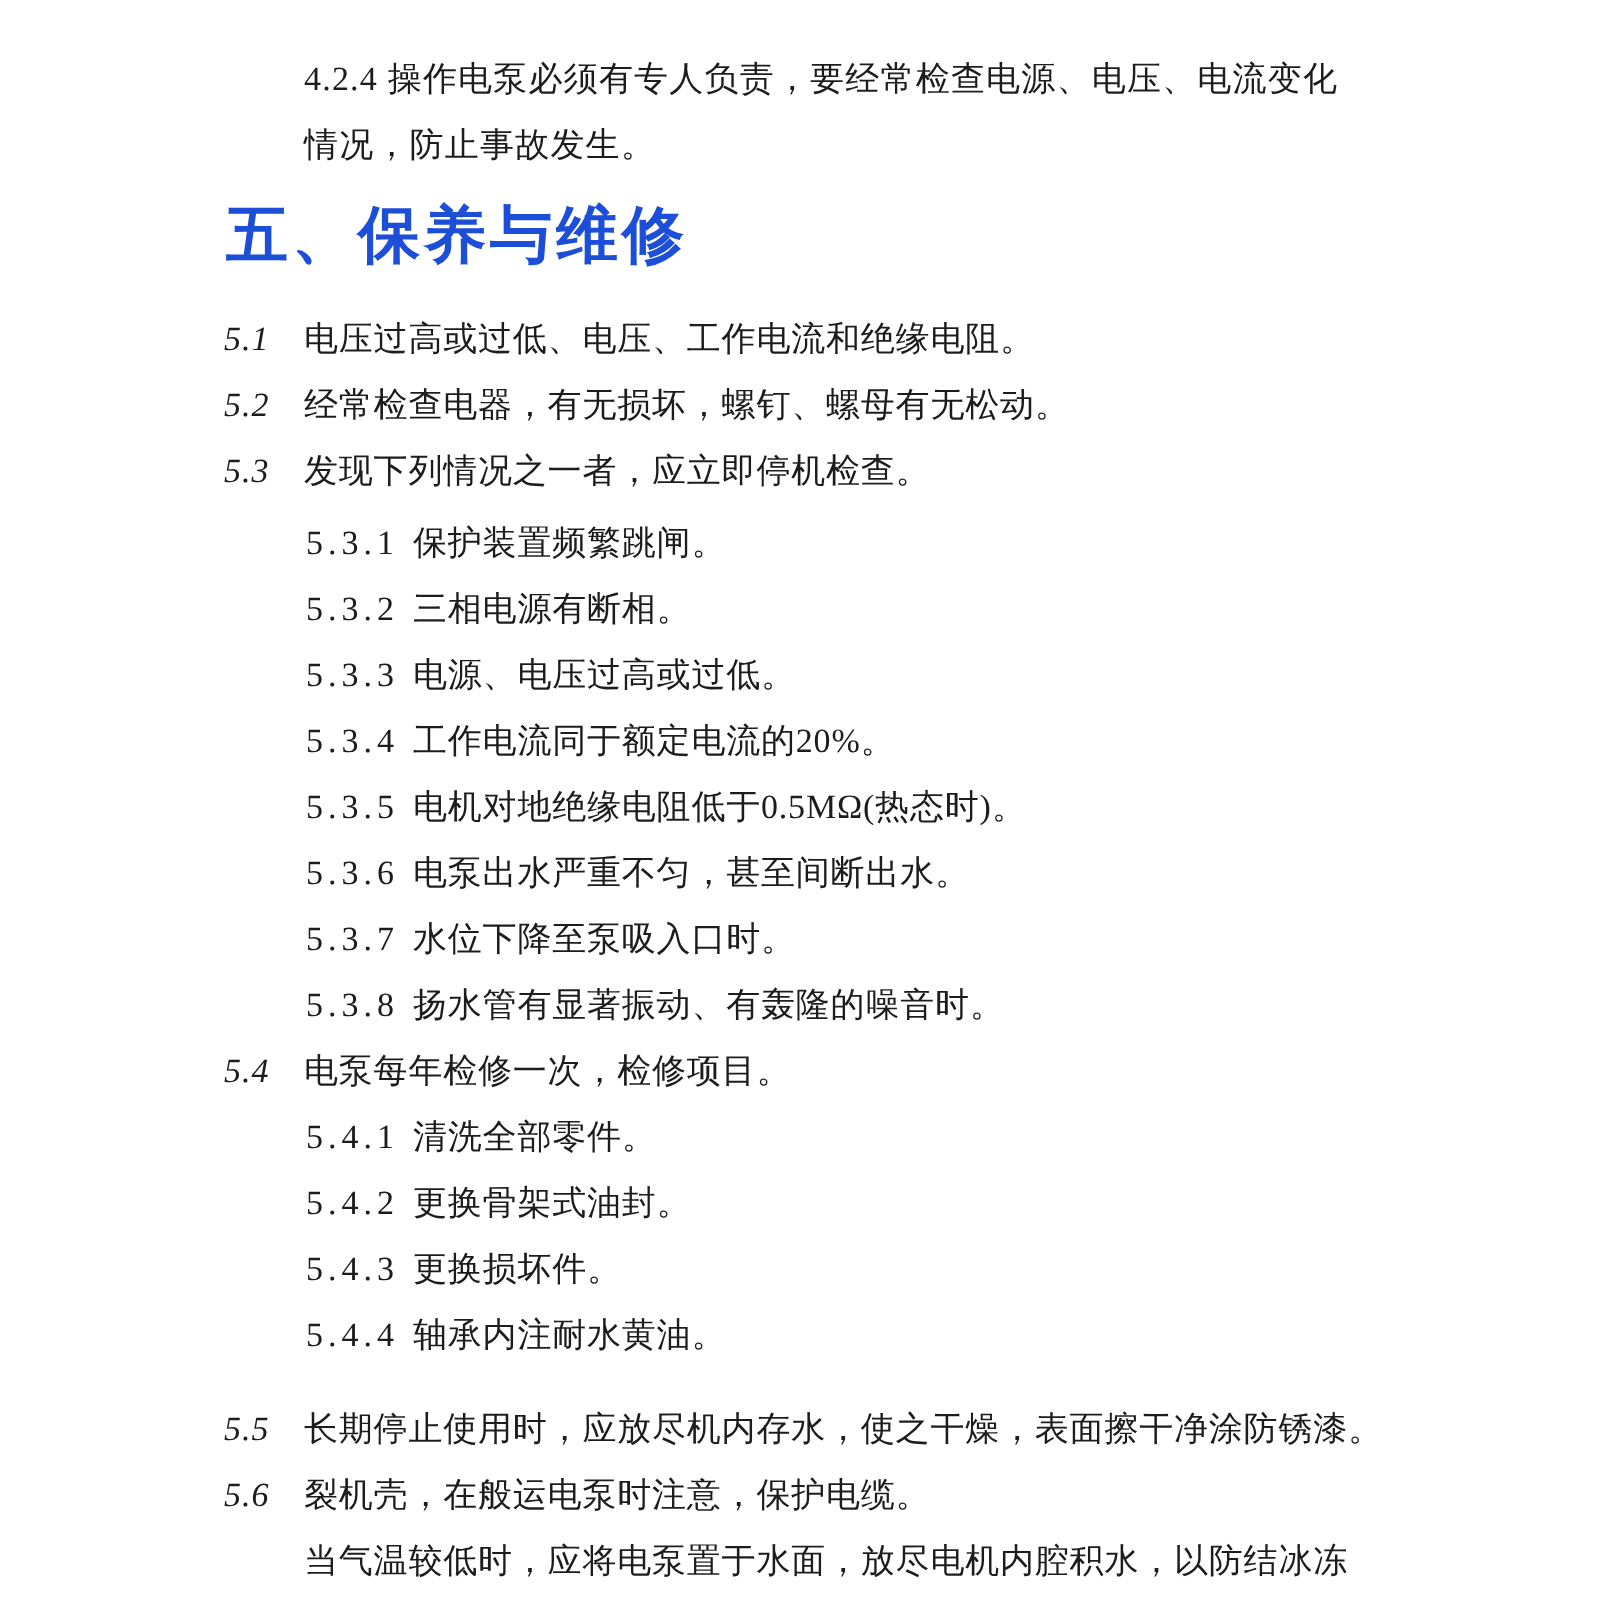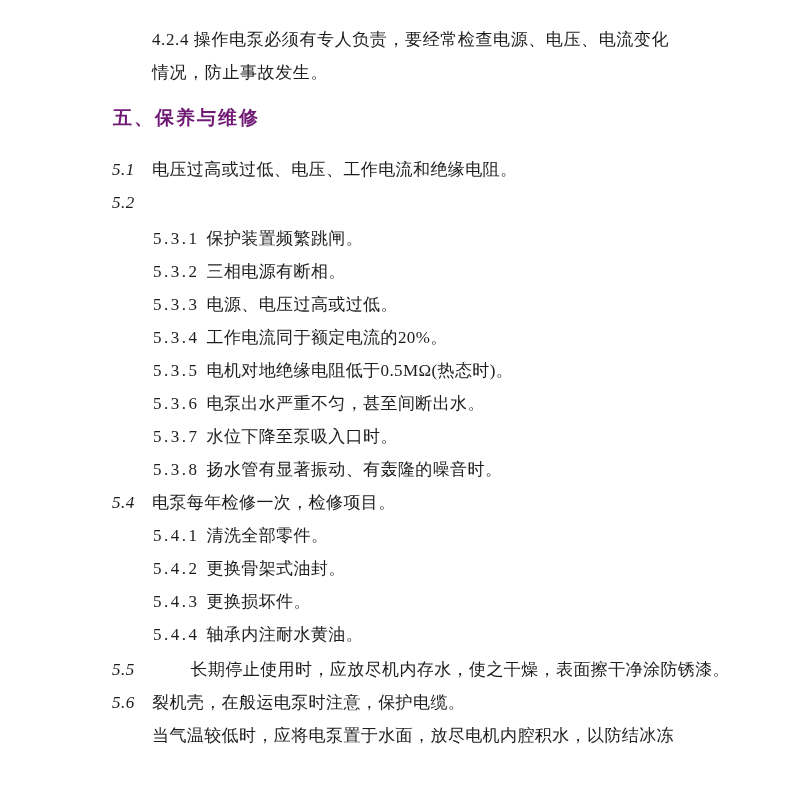--- a/index.html
+++ b/index.html
@@ -24,24 +24,24 @@
     line-height: 33px;
     white-space: nowrap;
     letter-spacing: 0.6px;
   }
   
   .heading {
     margin-top: 9px;
     margin-left: 1px;
     font-family: "Liberation Sans", sans-serif;
     font-weight: 600;
-    font-size: 19px;
+    font-size: 31px;
     line-height: 40px;
     letter-spacing: 2px;
-    color: #701a75;
+    color: #1d4ed8;
   }
   
   .list { margin-top: 15px; }
   .row {
     font-size: 17px;
     line-height: 33px;
     letter-spacing: 0.4px;
   }
   .row.l1 { display: flex; }
   .row.l1 .num {
@@ -50,21 +50,21 @@
     letter-spacing: 0.5px;
     font-style: italic;
   }
   .row.l2 { margin-left: 41px; }
   .row .num2 {
     letter-spacing: 2.5px;
     margin-right: 7px;
   }
   .txtcol .pline { line-height: 33px; white-space: nowrap; }
   .gap-a { margin-top: 3px; }
-  .gap-b { margin-top: 2px; justify-content: space-between; }
+  .gap-b { margin-top: 14px; }
 </style>
 </head>
 <body>
 
 <div class="page">
 
   <div class="intro">
     <div class="pline">4.2.4 操作电泵必须有专人负责，要经常检查电源、电压、电流变化</div>
     <div class="pline">情况，防止事故发生。</div>
   </div>
@@ -73,22 +73,27 @@
 
   <div class="list">
 
     <div class="row l1">
       <span class="num">5.1</span>
       <span class="txt">电压过高或过低、电压、工作电流和绝缘电阻。</span>
     </div>
 
     <div class="row l1">
       <span class="num">5.2</span>
+      <span class="txt">经常检查电器，有无损坏，螺钉、螺母有无松动。</span>
     </div>
 
+    <div class="row l1">
+      <span class="num">5.3</span>
+      <span class="txt">发现下列情况之一者，应立即停机检查。</span>
+    </div>
 
     <div class="row l2 gap-a">
       <span class="num2">5.3.1</span><span class="txt">保护装置频繁跳闸。</span>
     </div>
 
     <div class="row l2">
       <span class="num2">5.3.2</span><span class="txt">三相电源有断相。</span>
     </div>
 
     <div class="row l2">

